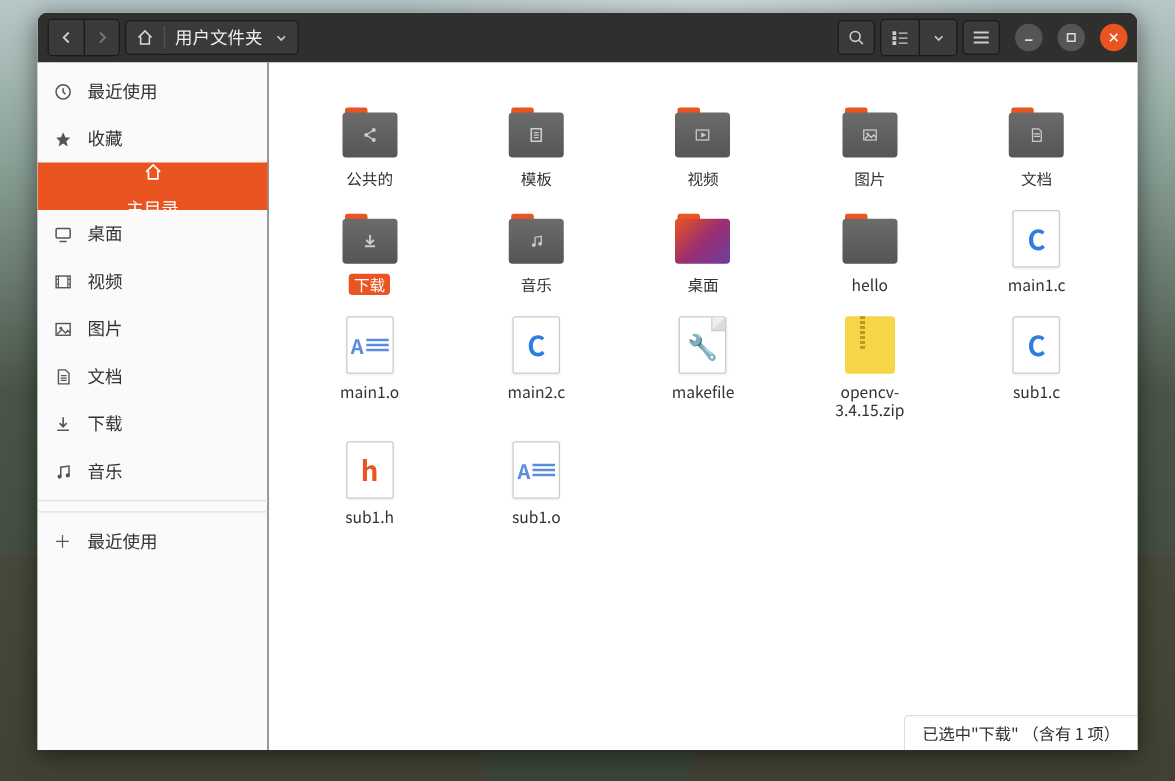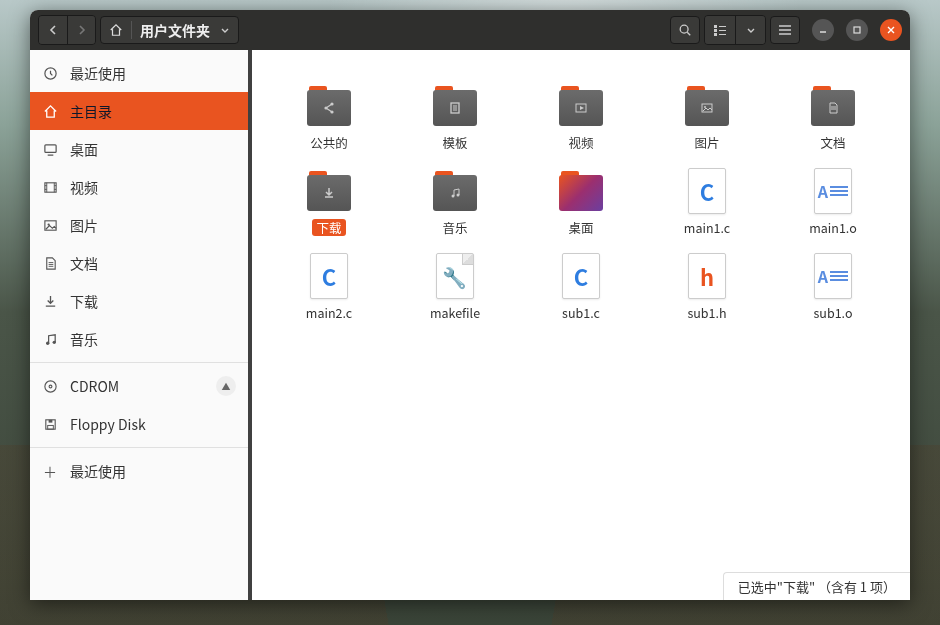--- a/index.html
+++ b/index.html
@@ -40,21 +40,21 @@
     background: #3a3a38;
     display:flex; align-items:center; justify-content:center;
     color: #ccc;
     cursor:pointer;
   }
   .nav-btn + .nav-btn { border-left:1px solid #1a1a1a; }
   .path-box {
     display:flex; align-items:center;
     background:#3a3a38; border:1px solid #1a1a1a;
     height:28px; border-radius:4px; padding:0 8px; gap:6px;
-    color:#eee; font-size:14px;font-weight:bold;
+    color:#eee; font-size:14px;
   }
   .path-box .sep { width:1px; height:18px; background:#555; margin:0 2px;}
   .spacer { flex:1; }
   .tb-btn {
     width:30px; height:28px;
     background:#3a3a38; border:1px solid #1a1a1a; border-radius:4px;
     display:flex; align-items:center; justify-content:center;
     color:#ccc; cursor:pointer;
   }
   .tb-group { display:flex; border:1px solid #1a1a1a; border-radius:4px; overflow:hidden;}
@@ -62,29 +62,29 @@
   .tb-group .tb-btn + .tb-btn { border-left:1px solid #1a1a1a;}
   .win-btn {
     width:22px; height:22px; border-radius:50%;
     display:flex;align-items:center;justify-content:center;
     background:#555; color:#ddd; margin-left:8px; cursor:pointer;
     font-size:11px;
   }
   .win-btn.close { background:#e95420; color:#fff; }
   .body { flex:1; display:flex; min-height:0; }
   .sidebar {
-    width:222px; background:#fafafa; border-right:4px solid #404040;
+    width:185px; background:#fafafa; border-right:1px solid #404040;
     display:flex; flex-direction:column; padding-top:4px;
   }
   .side-item {
     height:38px; display:flex; align-items:center; gap:12px;
     padding:0 12px; font-size:14px; color:#333; cursor:pointer;
   }
   .side-item .icon { width:16px; display:flex; justify-content:center; color:#555;}
-  .side-item.active { background:#e95420; color:#0f172a; }
+  .side-item.active { background:#e95420; color:#ffffff;flex-direction:column; }
   .side-item.active .icon { color:#fff; }
   .side-hr { height:1px; background:#e0e0e0; margin:4px 0;}
   .eject { margin-left:auto; width:20px;height:20px;border-radius:50%;background:#eee;
     display:flex;align-items:center;justify-content:center;font-size:9px;color:#666;}
   .content { flex:1; position:relative; overflow:auto; background:#fff;}
   .grid {
     display:grid;
     grid-template-columns: repeat(5, 1fr);
     gap: 8px 8px;
     padding:28px 18px;
@@ -230,20 +230,28 @@
       <div id="sidebar-main">
           <div class="side-item">
             <span class="icon">
               <svg width="15" height="15" viewBox="0 0 16 16">
                 <circle cx="8" cy="8" r="6" stroke="currentColor" stroke-width="1.3" fill="none"></circle>
                 <path d="M8 5 V8 L10 10" stroke="currentColor" stroke-width="1.3" fill="none"></path>
               </svg>
             </span>
             <span>最近使用</span>
           </div>
+          <div class="side-item">
+            <span class="icon">
+              <svg width="15" height="15" viewBox="0 0 16 16">
+                <path d="M8 2 L9.8 6.2 L14 6.6 L10.8 9.5 L11.8 14 L8 11.6 L4.2 14 L5.2 9.5 L2 6.6 L6.2 6.2 Z" fill="currentColor"></path>
+              </svg>
+            </span>
+            <span>收藏</span>
+          </div>
           <div class="side-item active">
             <span class="icon">
               <svg width="15" height="15" viewBox="0 0 16 16">
                 <path d="M2 8 L8 2 L14 8 M4 7 V14 H12 V7" stroke="currentColor" stroke-width="1.4" fill="none"></path>
               </svg>
             </span>
             <span>主目录</span>
           </div>
           <div class="side-item">
             <span class="icon">
@@ -295,42 +303,20 @@
               <svg width="15" height="15" viewBox="0 0 16 16">
                 <path d="M6 12 V4 L13 3 V11" stroke="currentColor" stroke-width="1.3" fill="none"></path>
                 <circle cx="5" cy="12" r="1.8" fill="currentColor"></circle>
                 <circle cx="12" cy="11" r="1.8" fill="currentColor"></circle>
               </svg>
             </span>
             <span>音乐</span>
           </div>
         </div>
       <div class="side-hr"></div>
-      <div id="sidebar-devices">
-          <div class="side-item">
-            <span class="icon">
-              <svg width="15" height="15" viewBox="0 0 16 16">
-                <circle cx="8" cy="8" r="6" stroke="currentColor" stroke-width="1.2" fill="none"></circle>
-                <circle cx="8" cy="8" r="1.5" stroke="currentColor" stroke-width="1.2" fill="none"></circle>
-              </svg>
-            </span>
-            <span>CDROM</span>
-            <span class="eject">▲</span>
-          </div>
-          <div class="side-item">
-            <span class="icon">
-              <svg width="15" height="15" viewBox="0 0 16 16">
-                <rect x="3" y="3" width="10" height="10" stroke="currentColor" stroke-width="1.2" fill="none"></rect>
-                <rect x="6" y="3" width="4" height="3" fill="currentColor"></rect>
-                <rect x="5" y="9" width="6" height="4" stroke="currentColor" fill="none"></rect>
-              </svg>
-            </span>
-            <span>Floppy Disk</span>
-          </div>
-        </div>
       <div class="side-hr"></div>
       <div class="side-item">
         <span class="icon">＋</span>
         <span>最近使用</span>
       </div>
     </div>
 
     <div class="content">
       <div class="grid" id="file-grid">
           <div class="item">
@@ -441,20 +427,30 @@
             </div>
             <div class="label">音乐</div>
           </div>
           <div class="item">
             <div class="iconbox">
               <div class="folder">
                 <div class="folder-body gradient"></div>
               </div>
             </div>
             <div class="label">桌面</div>
+          </div>
+          <div class="item">
+            <div class="iconbox">
+              <div class="folder">
+                <div class="folder-body">
+                  <span class="folder-glyph"></span>
+                </div>
+              </div>
+            </div>
+            <div class="label">hello</div>
           </div>
           <div class="item">
             <div class="iconbox">
               <div class="file">
                 <span class="big blue">C</span>
               </div>
             </div>
             <div class="label">main1.c</div>
           </div>
           <div class="item">
@@ -483,20 +479,26 @@
           <div class="item">
             <div class="iconbox">
               <div class="file corner">
                 <span class="wrench">🔧</span>
               </div>
             </div>
             <div class="label">makefile</div>
           </div>
           <div class="item">
             <div class="iconbox">
+              <div class="zip"></div>
+            </div>
+            <div class="label">opencv-3.4.15.zip</div>
+          </div>
+          <div class="item">
+            <div class="iconbox">
               <div class="file">
                 <span class="big blue">C</span>
               </div>
             </div>
             <div class="label">sub1.c</div>
           </div>
           <div class="item">
             <div class="iconbox">
               <div class="file">
                 <span class="big orange">h</span>

